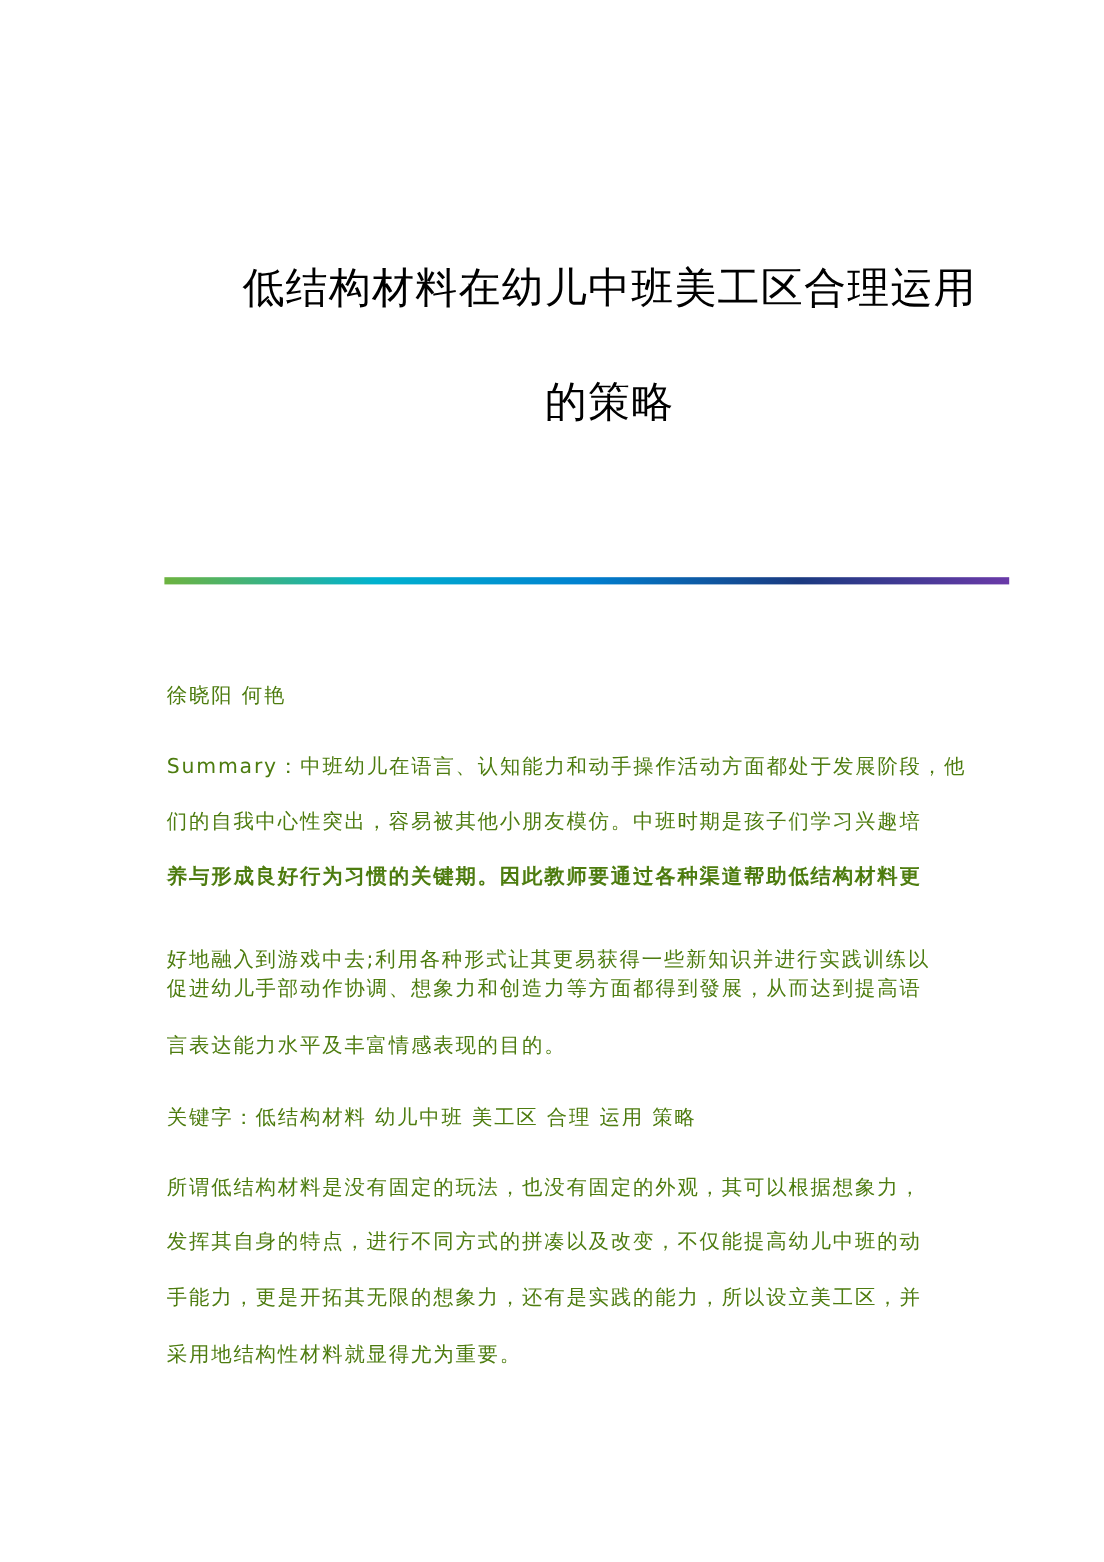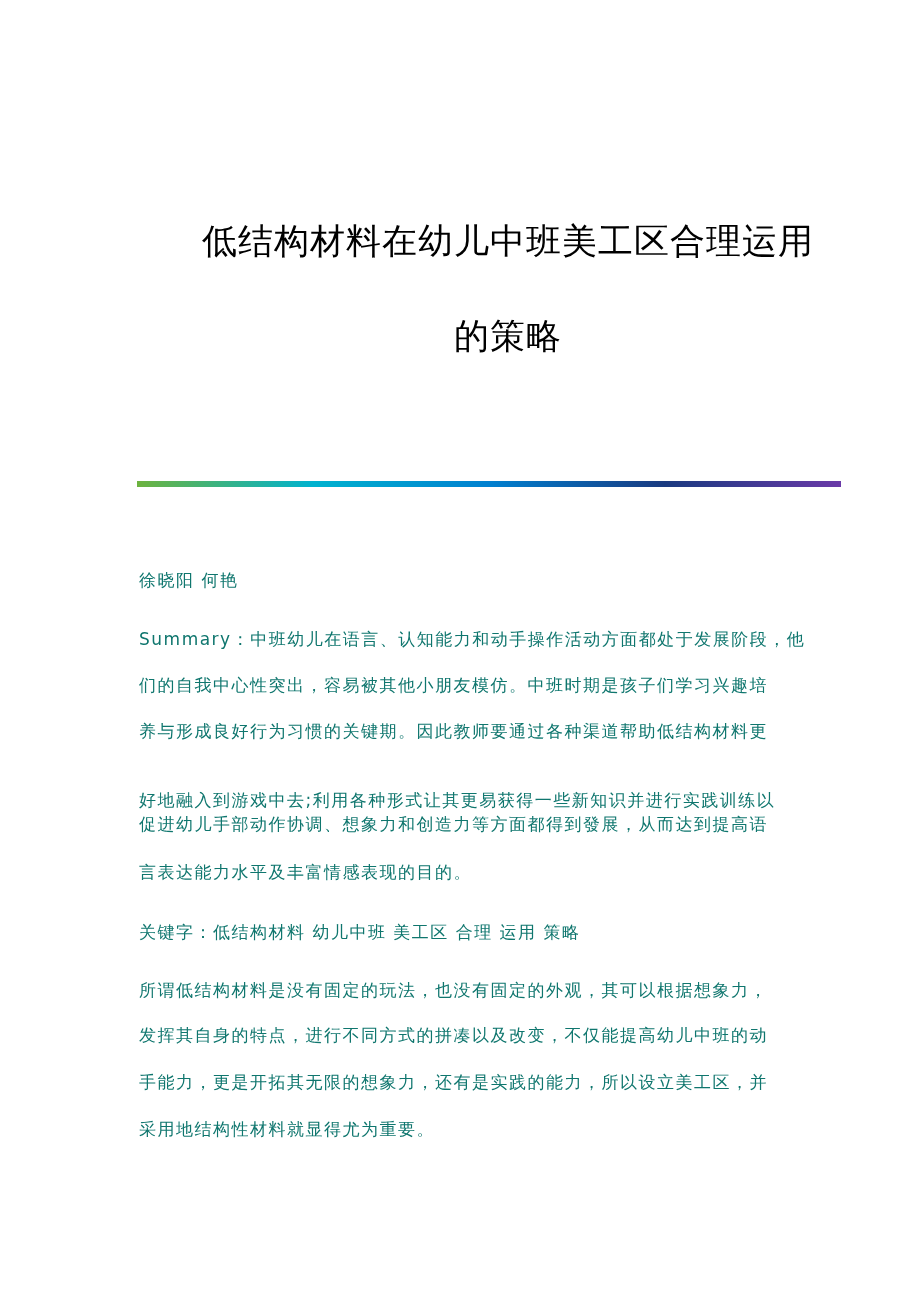--- a/index.html
+++ b/index.html
@@ -36,39 +36,39 @@
       top: 481px;
       width: 704px;
       height: 6px;
     }
     .line {
       position: absolute;
       left: 139px;
       font-family: "DejaVu Sans", sans-serif;
       font-size: 17px;
       line-height: 22px;
-      color: #0f766e;
+      color: #4d7c0f;
       white-space: nowrap;
       letter-spacing: 1.5px;
     }
     .authors { top: 569px; }
   </style>
 </head>
 <body>
 
 <h1 class="title title-line1">低结构材料在幼儿中班美工区合理运用</h1>
 <h1 class="title title-line2">的策略</h1>
 
 <div class="divider" id="divider" style="background: linear-gradient(to right, rgb(109, 179, 63), rgb(0, 178, 207), rgb(0, 128, 208), rgb(26, 58, 128), rgb(106, 58, 168));"></div>
 
 <div class="line authors">徐晓阳 何艳</div>
 
 <div class="line" style="top:628px;text-align:right;">Summary：中班幼儿在语言、认知能力和动手操作活动方面都处于发展阶段，他</div>
 <div class="line" style="top:674px;">们的自我中心性突出，容易被其他小朋友模仿。中班时期是孩子们学习兴趣培</div>
-<div class="line" style="top:720px;">养与形成良好行为习惯的关键期。因此教师要通过各种渠道帮助低结构材料更</div>
+<div class="line" style="top:720px;font-weight:bold;">养与形成良好行为习惯的关键期。因此教师要通过各种渠道帮助低结构材料更</div>
 <div class="line" style="top:767px;margin-top:22px;">好地融入到游戏中去;利用各种形式让其更易获得一些新知识并进行实践训练以</div>
 <div class="line" style="top:813px;">促进幼儿手部动作协调、想象力和创造力等方面都得到發展，从而达到提高语</div>
 <div class="line" style="top:861px;">言表达能力水平及丰富情感表现的目的。</div>
 
 <div class="line" style="top:921px;">关键字：低结构材料 幼儿中班 美工区 合理 运用 策略</div>
 
 <div class="line" style="top:979px;">所谓低结构材料是没有固定的玩法，也没有固定的外观，其可以根据想象力，</div>
 <div class="line" style="top:1024px;">发挥其自身的特点，进行不同方式的拼凑以及改变，不仅能提高幼儿中班的动</div>
 <div class="line" style="top:1071px;">手能力，更是开拓其无限的想象力，还有是实践的能力，所以设立美工区，并</div>
 <div class="line" style="top:1118px;">采用地结构性材料就显得尤为重要。</div>

